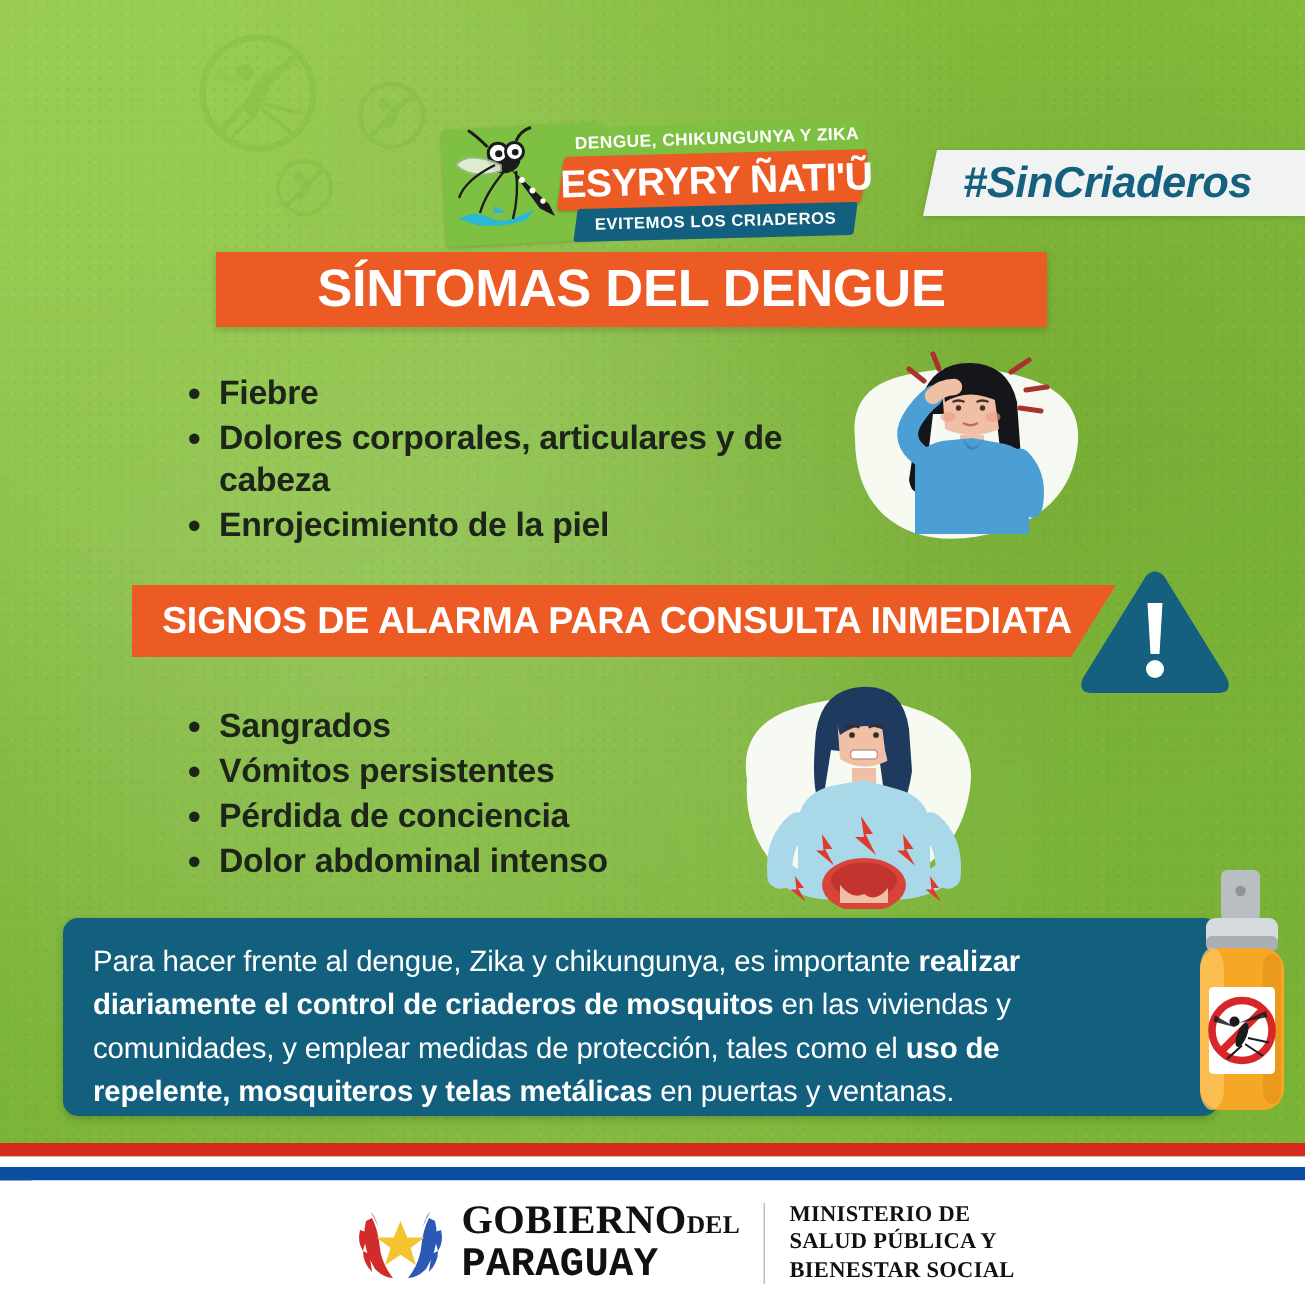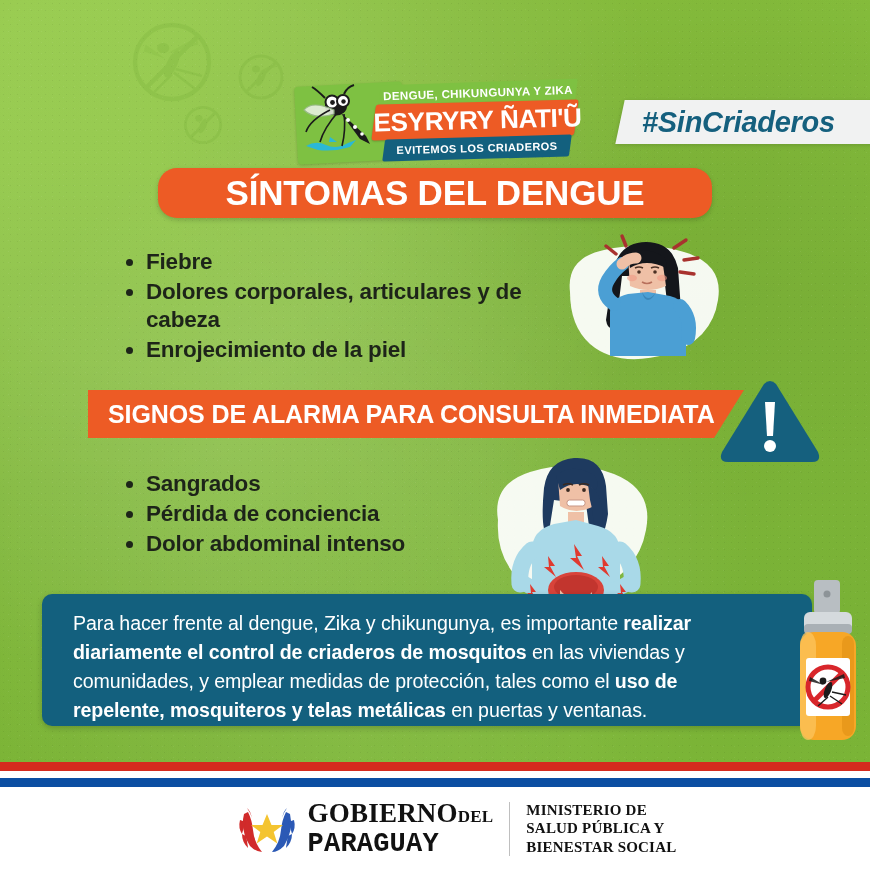--- a/index.html
+++ b/index.html
@@ -105,25 +105,24 @@
   }
   .hashtag span {
     display:block; transform:skewX(12deg);
     color:#15607E; font-size:29px; font-weight:bold; font-style:italic;
     line-height:44px; padding-left:22px; white-space:nowrap;
     letter-spacing:-.3px;
   }
 
   
   .title-bar {
-    position:absolute; left:158px; top:168px;
+    position:absolute; left:144px; top:168px;
     width:554px; height:50px;
     background:#ED5B25;
     box-shadow:0 2px 5px rgba(0,0,0,.18);
-    border-radius:19px;
   }
   .title-bar span {
     display:block; color:#ffffff;
     font-size:35px; font-weight:bold; line-height:50px;
     text-align:center; letter-spacing:-.2px; white-space:nowrap;
   }
 
   
   .bullets { position:absolute; }
   .bullets li {
@@ -162,26 +161,25 @@
   }
   .warn-tri { position:absolute; left:718px; top:378px; width:104px; height:88px; }
 
   
   .illus { position:absolute; }
   #illus-fever { left:552px; top:228px; width:180px; height:140px; }
   #illus-abdo  { left:482px; top:444px; width:180px; height:162px; }
 
   
   .info-box {
-    position:absolute; left:42px; top:594px;
+    position:absolute; left:42px; top:612px;
     width:770px; height:132px;
     background:#13607E;
     border-radius:10px;
     box-shadow:0 2px 6px rgba(0,0,0,.2);
-    padding-left:11px;
   }
   .info-box p {
     color:#ffffff;
     font-size:19.6px;
     line-height:29px;
     padding:15px 70px 0 20px;
     letter-spacing:-.1px;
   }
   .info-box b { font-weight:bold; }
 
@@ -333,20 +331,21 @@
     <span>SIGNOS DE ALARMA PARA CONSULTA INMEDIATA</span>
   </div>
   <svg class="warn-tri" viewBox="0 0 104 88">
     <path d="M46 6 Q52 0 58 6 L100 74 Q104 84 94 84 L10 84 Q0 84 4 74 Z" fill="#15607E"></path>
     <path d="M47 24 L57 24 L55 58 L49 58 Z" fill="#FFFFFF"></path>
     <circle cx="52" cy="68" r="6" fill="#FFFFFF"></circle>
   </svg>
 
   <ul class="bullets" id="alarm-list">
       <li>Sangrados</li>
+      <li>Vómitos persistentes</li>
       <li>Pérdida de conciencia</li>
       <li>Dolor abdominal intenso</li>
     </ul>
 
   <svg class="illus" id="illus-abdo" viewBox="0 0 180 162">
     <path d="M16 76 Q10 40 48 28 Q92 14 132 30 Q172 46 164 86 Q156 130 110 146 Q60 160 32 130 Q14 108 16 76 Z" fill="#FFFFFF" opacity=".93"></path>
     <g>
       <path d="M62 44 Q66 16 92 14 Q120 12 124 42 L126 70 Q122 98 110 104 L104 60 L72 56 L66 94 Q58 86 62 44 Z" fill="#1E3A5F"></path>
       <path d="M76 34 Q92 22 110 34 L112 62 Q94 72 78 62 Z" fill="#EFC0A6"></path>
       <path d="M74 32 Q90 18 112 31 Q118 38 114 46 Q94 34 78 46 Z" fill="#1E3A5F"></path>

